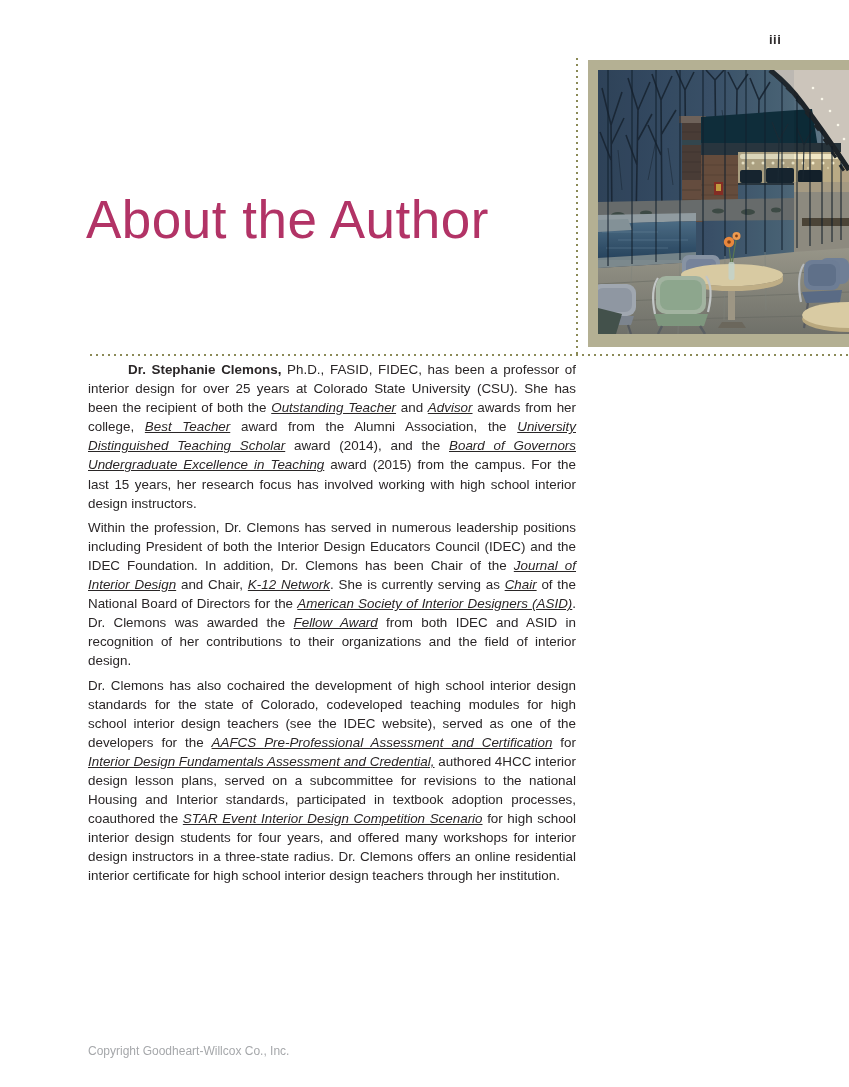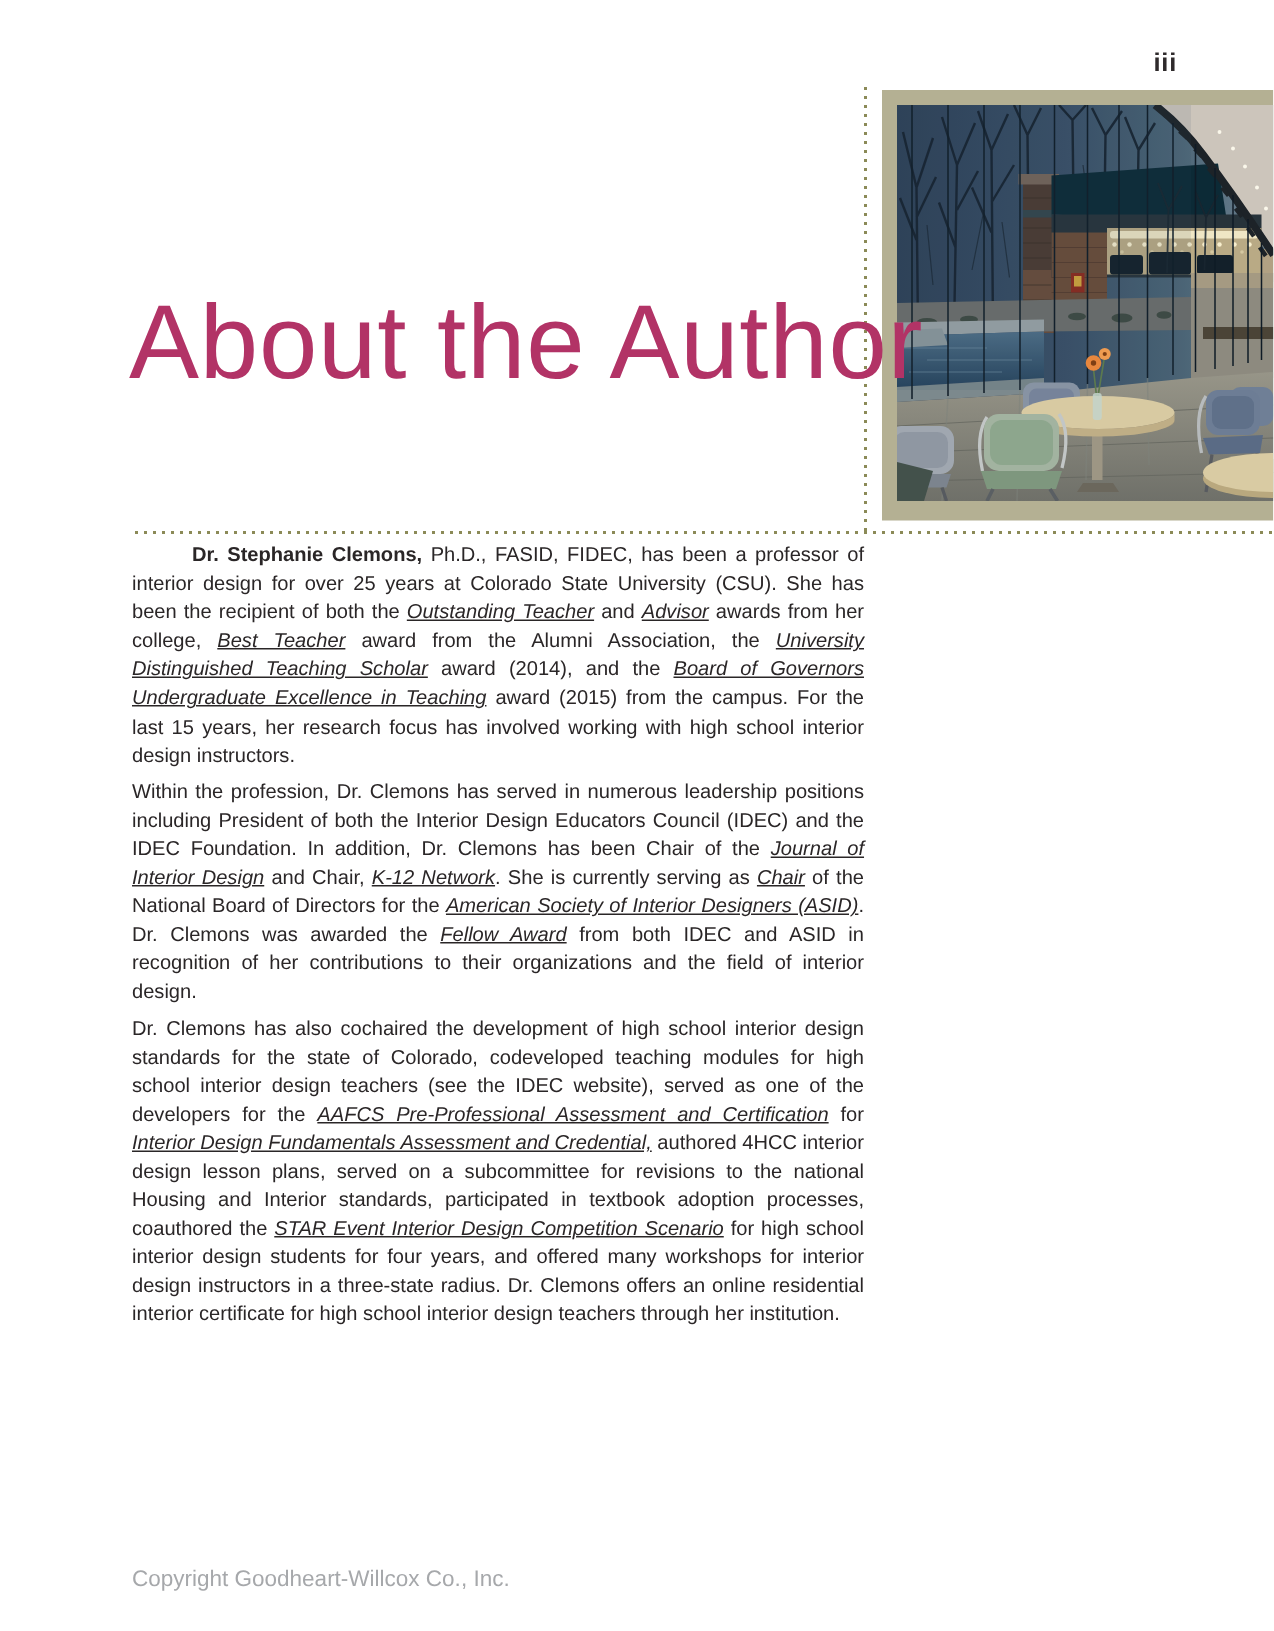--- a/index.html
+++ b/index.html
@@ -9,49 +9,49 @@
     --body-color:#2a2627;
     --footer-color:#a6a8ab;
   }
   html,body{margin:0;padding:0;background:#ffffff;}
   .page{
     position:relative;width:849px;height:1087px;background:#ffffff;
     font-family:"Liberation Sans", sans-serif;overflow:hidden;
   }
   .page-number{
     position:absolute;top:32px;left:769px;width:30px;text-align:left;
-    font-size:17px;font-weight:bold;color:#2e2a2b;letter-spacing:0.5px;
+    font-size:13px;font-weight:bold;color:#2e2a2b;letter-spacing:0.5px;
   }
   .photo-frame{
     position:absolute;left:588px;top:60px;width:261px;height:287px;
     background:var(--frame-color);
   }
   .photo{position:absolute;left:10px;top:10px;width:251px;height:264px;display:block;}
   .v-dots{
     position:absolute;left:576px;top:58px;width:2px;height:296px;
     background-image:repeating-linear-gradient(to bottom,var(--dot-color) 0 2px,transparent 2px 6px);
   }
   .h-dots{
     position:absolute;left:90px;top:354px;width:759px;height:2px;
     background-image:repeating-linear-gradient(to right,var(--dot-color) 0 2px,transparent 2px 6px);
   }
   .title{
     position:absolute;left:86px;top:193px;margin:0;
-    font-size:70px;font-weight:400;letter-spacing:0.5px;line-height:1;
+    font-size:53px;font-weight:400;letter-spacing:0.5px;line-height:1;
     color:var(--title-color);font-family:"Liberation Sans", sans-serif;
   }
   .body-text{
     position:absolute;left:88px;top:360px;width:488px;
     color:var(--body-color);font-size:13.4px;line-height:19.1px;text-align:justify;
   }
   .body-text p{margin:0 0 5px 0;}
   .b{font-weight:bold;padding-left:40px;}
   .i{font-style:italic;text-decoration:underline;}
   .footer{
-    position:absolute;left:88px;top:1044px;font-size:15px;color:var(--footer-color);
+    position:absolute;left:88px;top:1044px;font-size:12px;color:var(--footer-color);
   }
 </style>
 </head>
 <body>
 
 <div class="page">
 
   <div class="page-number">iii</div>
 
   <div class="photo-frame">

